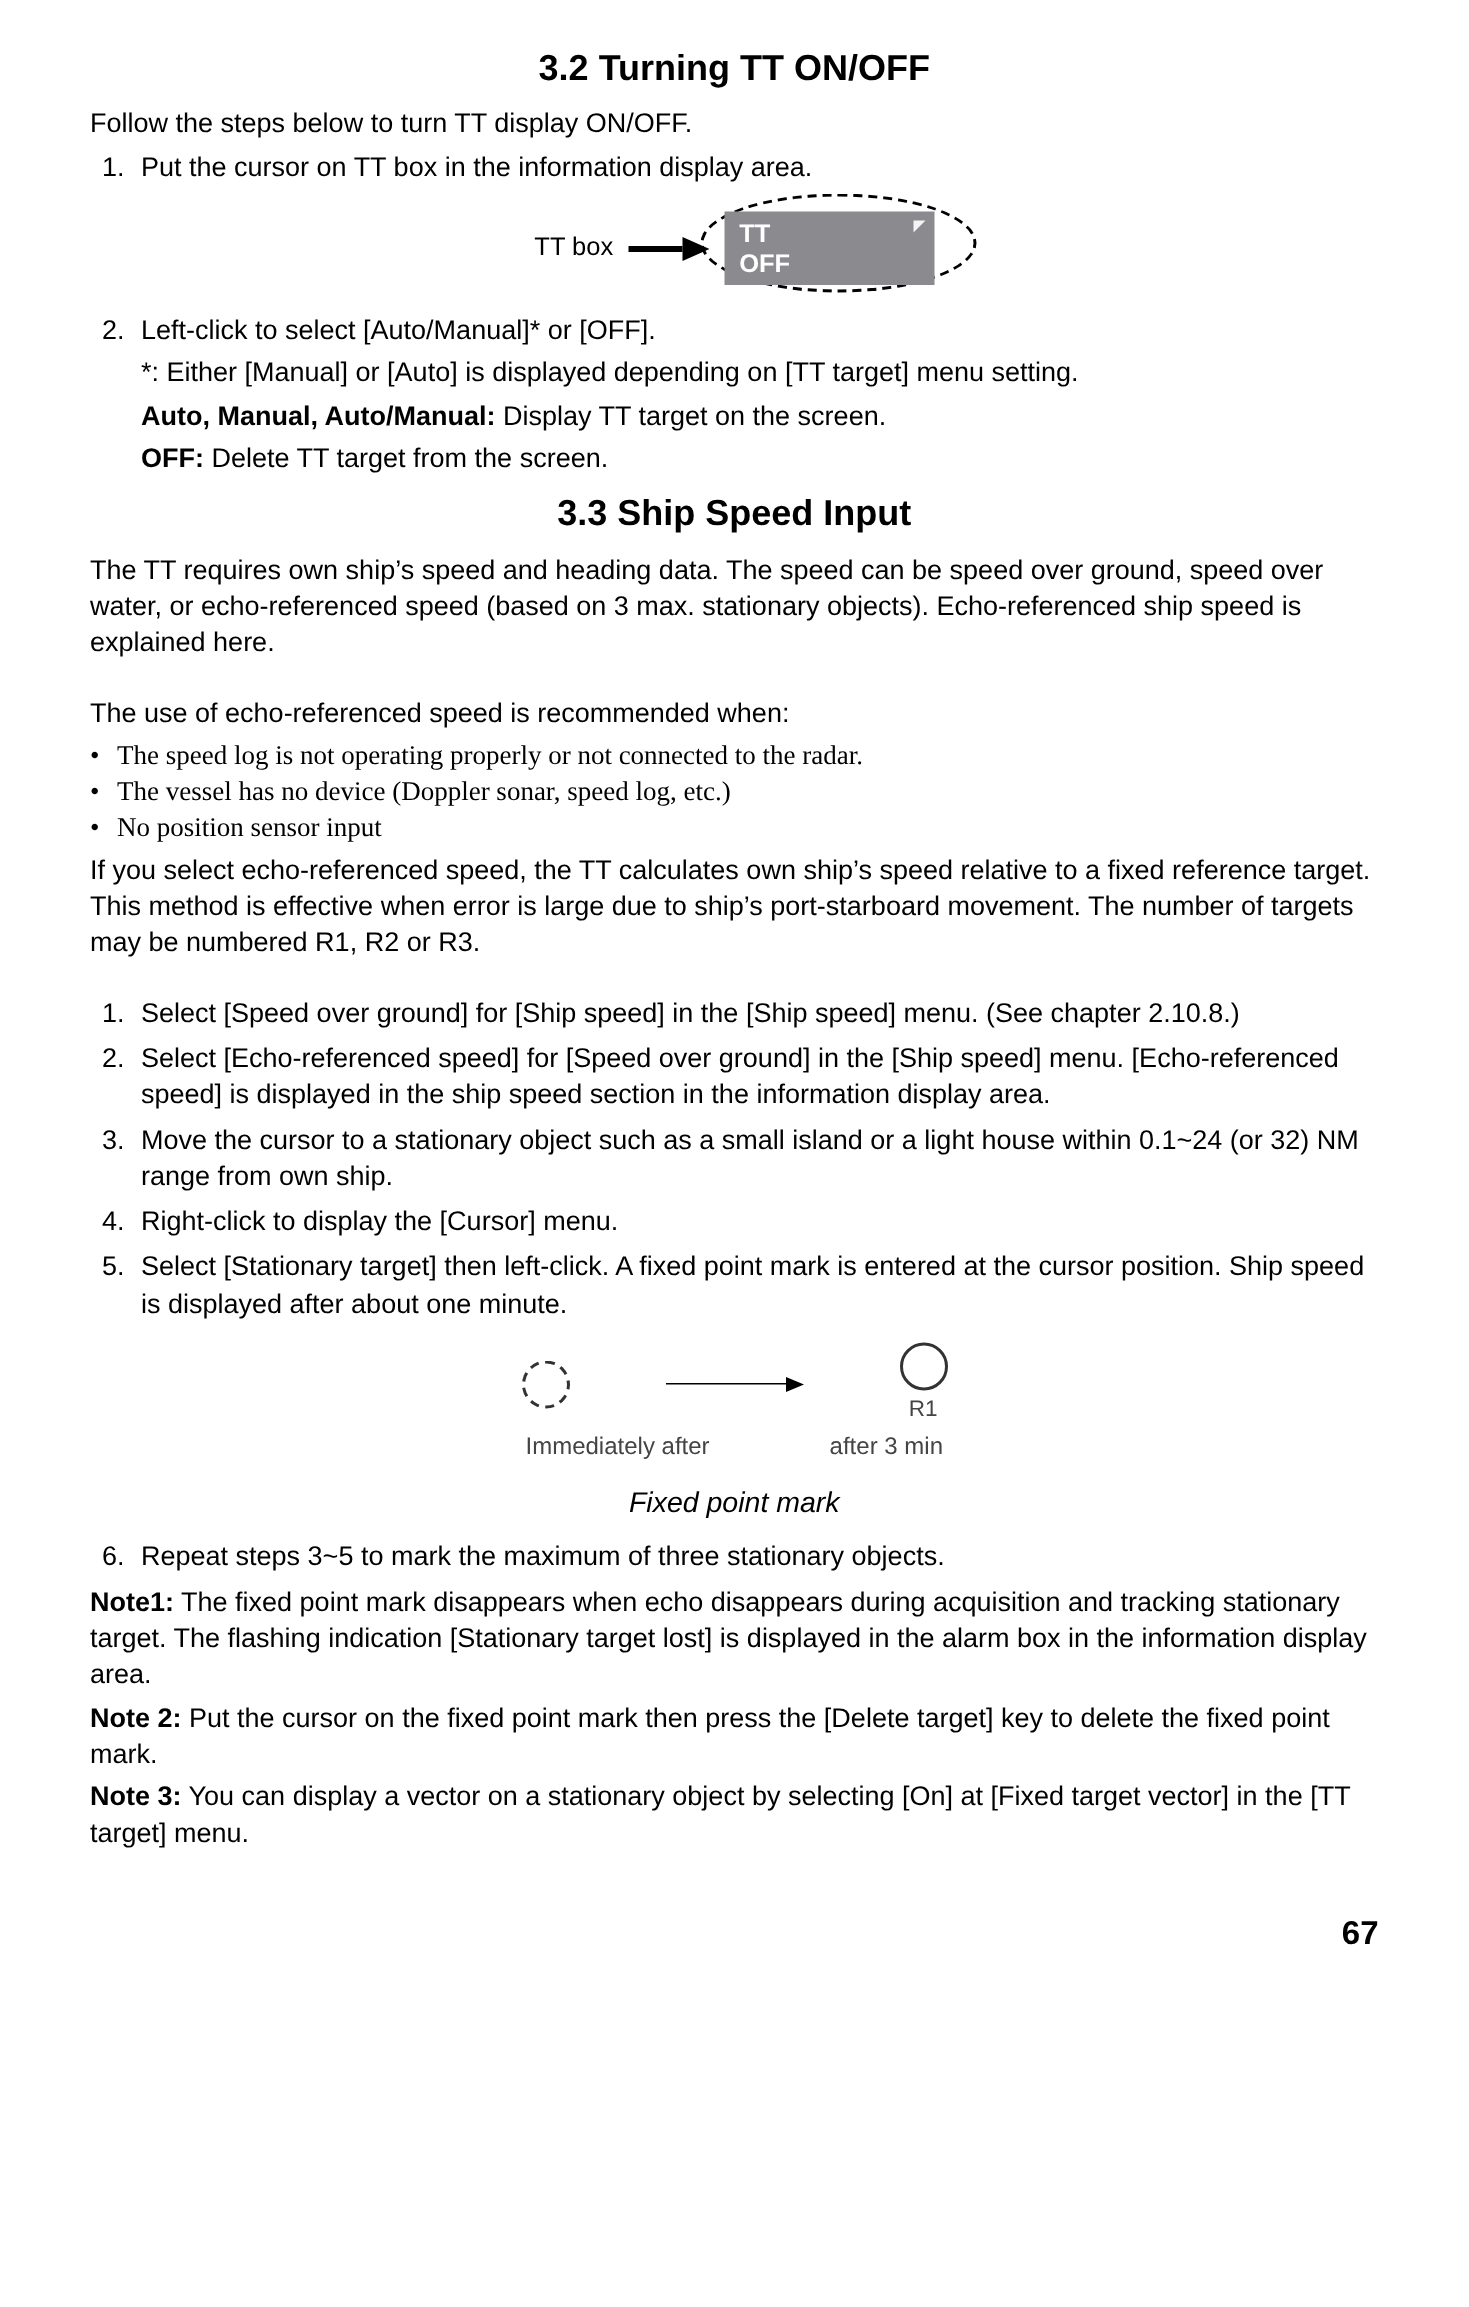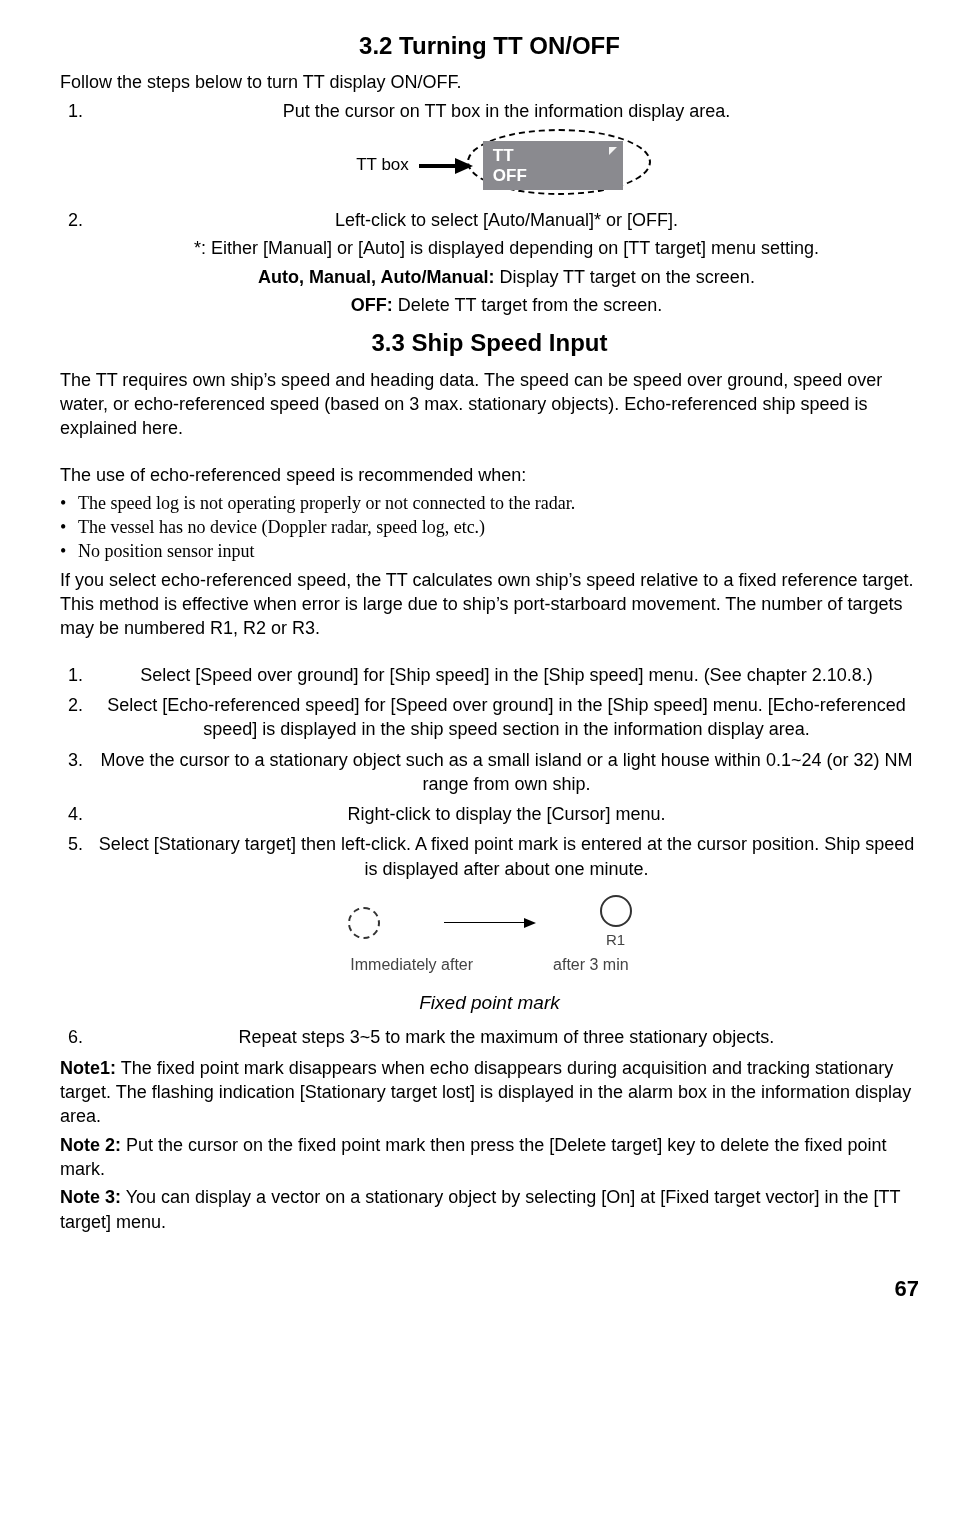--- a/index.html
+++ b/index.html
@@ -16,21 +16,20 @@
     font-size: 24px;
     font-weight: bold;
     margin: 10px 0 8px 0;
     text-align: center;
   }
   p { margin: 4px 0; }
   ol.num {
     list-style: decimal;
     padding-left: 28px;
     margin: 4px 0;
-    text-align: center;
   }
   ol.num > li {
     padding-left: 6px;
     margin-bottom: 6px;
   }
   ul.bul {
     list-style: none;
     padding-left: 0;
     margin: 2px 0;
     font-family: Liberation Serif, serif;
@@ -178,21 +177,21 @@
     <p><span class="bold">OFF:</span><span> Delete TT target from the screen.</span></p>
   </li>
 </ol>
 
 <h2>3.3  Ship Speed Input</h2>
 <p>The TT requires own ship’s speed and heading data. The speed can be speed over ground, speed over water, or echo-referenced speed (based on 3 max. stationary objects). Echo-referenced ship speed is explained here.</p>
 <div class="spacer"></div>
 <p>The use of echo-referenced speed is recommended when:</p>
 <ul class="bul">
   <li>The speed log is not operating properly or not connected to the radar.</li>
-  <li>The vessel has no device (Doppler radar, speed log, etc.)</li>
+  <li>The vessel has no device (Doppler sonar, speed log, etc.)</li>
   <li>No position sensor input</li>
 </ul>
 <p>If you select echo-referenced speed, the TT calculates own ship’s speed relative to a fixed reference target. This method is effective when error is large due to ship’s port-starboard movement. The number of targets may be numbered R1, R2 or R3.</p>
 <div class="spacer"></div>
 
 <ol class="num">
   <li>Select [Speed over ground] for [Ship speed] in the [Ship speed] menu. (See chapter 2.10.8.)</li>
   <li>Select [Echo-referenced speed] for [Speed over ground] in the [Ship speed] menu. [Echo-referenced speed] is displayed in the ship speed section in the information display area.</li>
   <li>Move the cursor to a stationary object such as a small island or a light house within 0.1~24 (or 32) NM range from own ship.</li>
   <li>Right-click to display the [Cursor] menu.</li>

